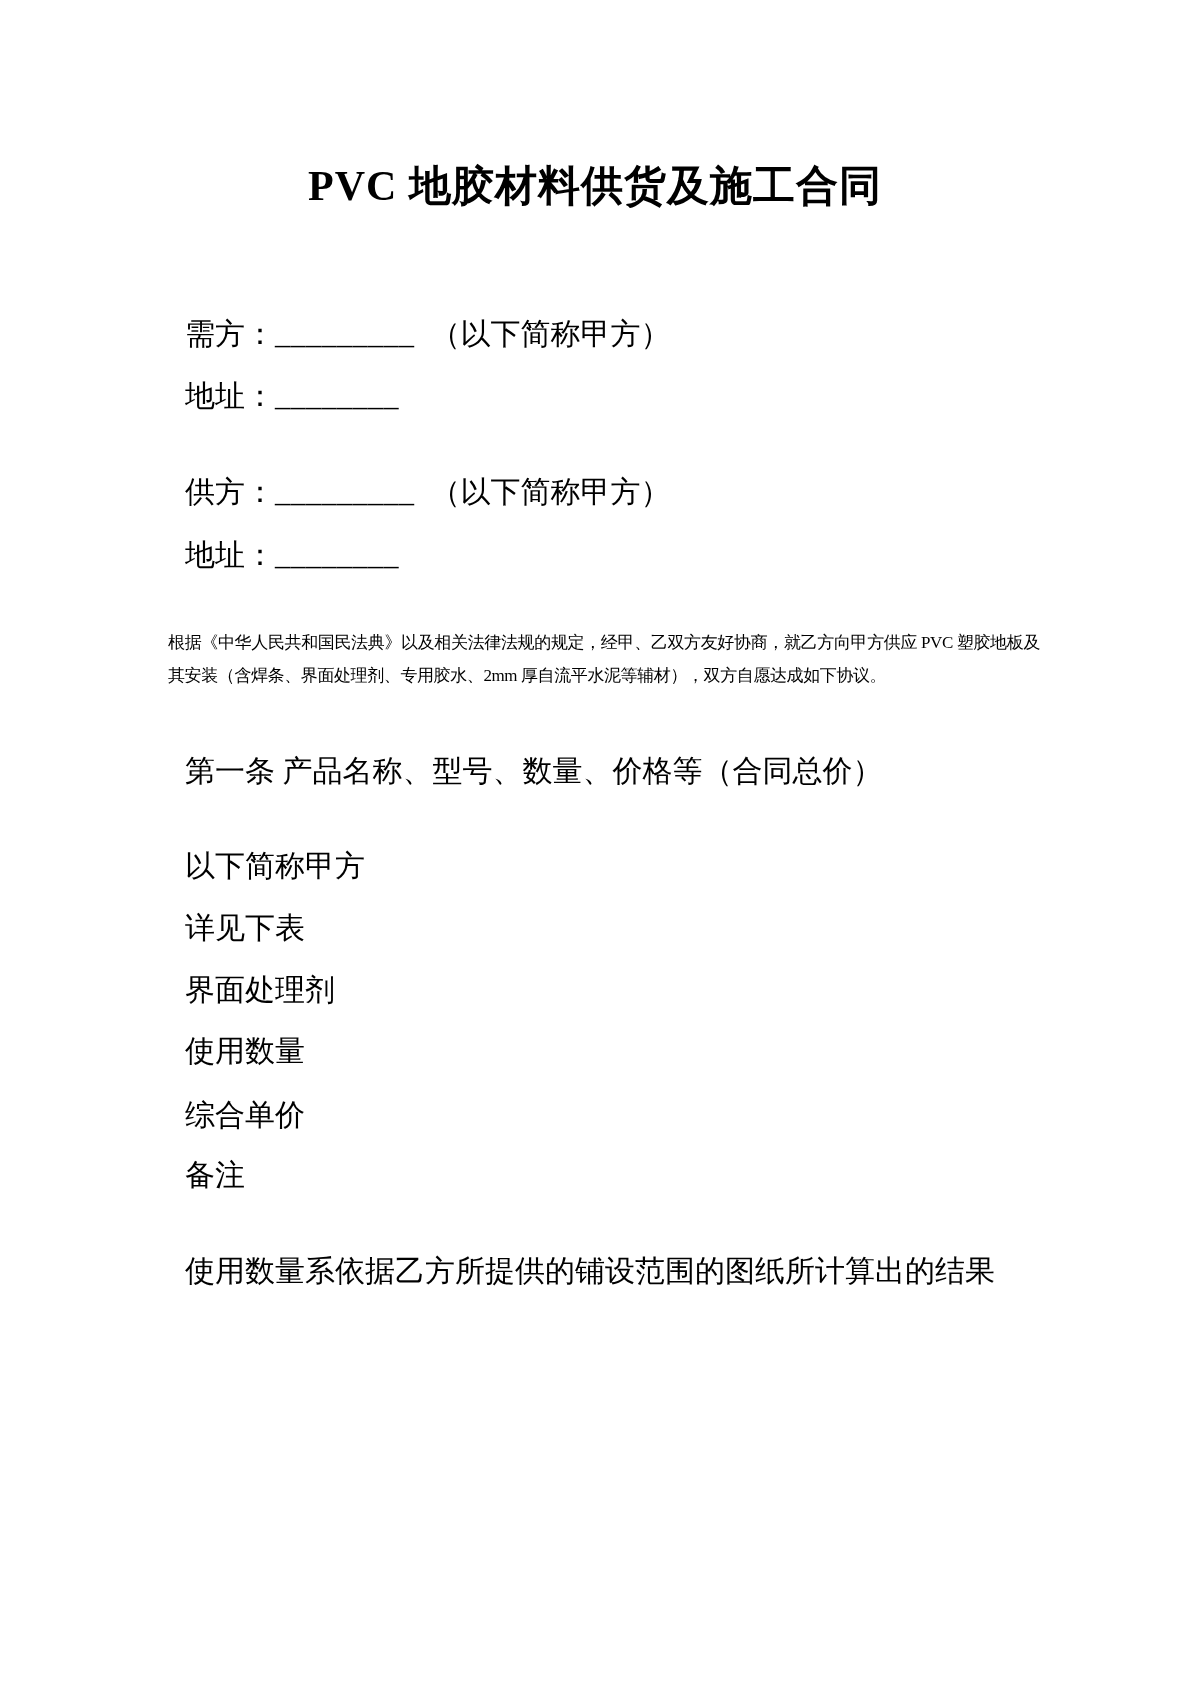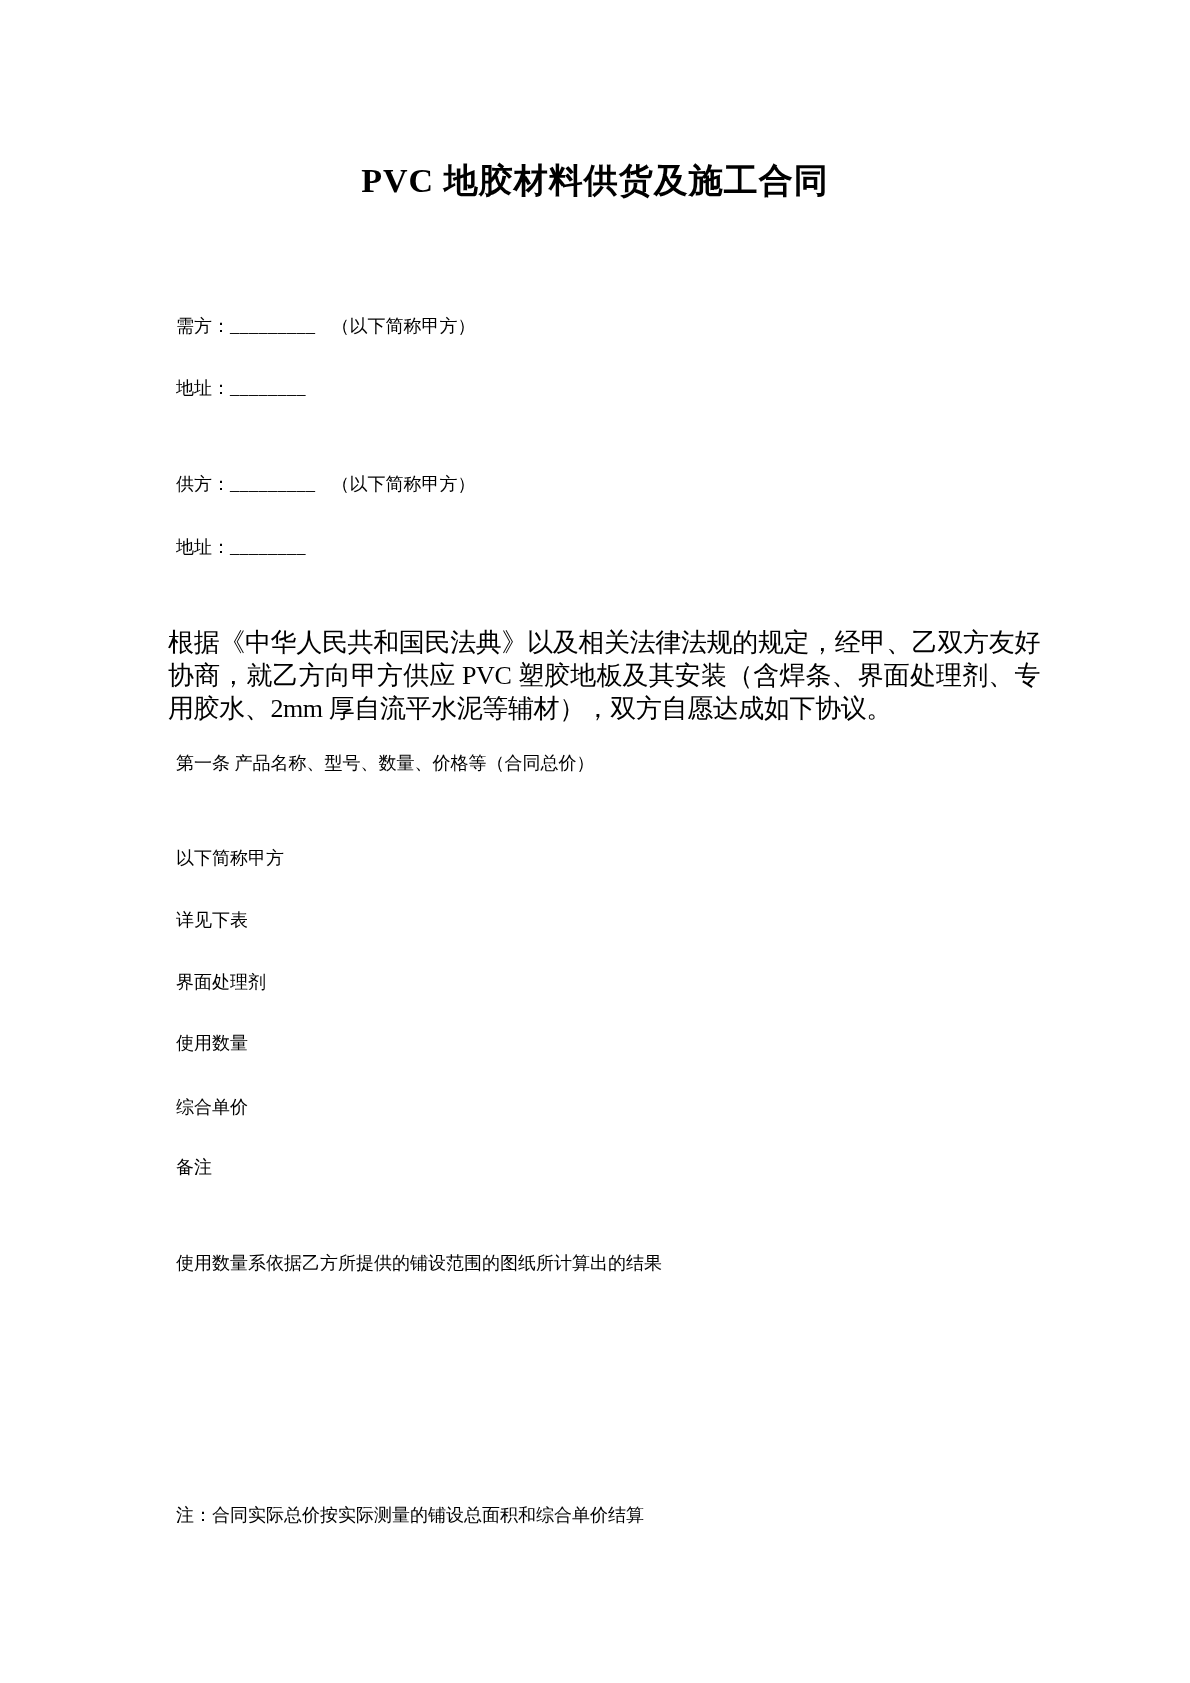--- a/index.html
+++ b/index.html
@@ -16,43 +16,43 @@
     color: #000000;
     font-family: "Liberation Serif", "DejaVu Serif", serif;
     overflow: hidden;
   }
   .doc-title {
     position: absolute;
     top: 158px;
     left: 0;
     width: 100%;
     text-align: center;
-    font-size: 34px;
+    font-size: 42px;
     font-weight: bold;
     letter-spacing: 1px;
     white-space: nowrap;
   }
   .line {
     position: absolute;
-    left: 176px;
-    font-size: 18px;
+    left: 185px;
+    font-size: 30px;
     line-height: 1.25;
     white-space: nowrap;
   }
   .blank {
     letter-spacing: 0.5px;
   }
   .alias {
     margin-left: 16px;
   }
   .paragraph {
     position: absolute;
     left: 168px;
     width: 872px;
-    font-size: 26px;
+    font-size: 17px;
     line-height: 33px;
     letter-spacing: -0.4px;
     text-align: justify;
     text-justify: inter-ideograph;
   }
 </style>
 </head>
 <body>
 
 <div class="page">
@@ -87,15 +87,14 @@
 
   <div class="line" style="top:1032px">使用数量</div>
 
   <div class="line" style="top:1096px">综合单价</div>
 
   <div class="line" style="top:1156px">备注</div>
 
   <div class="line" style="top:1252px">使用数量系依据乙方所提供的铺设范围的图纸所计算出的结果</div>
 
 
-  <div class="line" style="top:1504px">注：合同实际总价按实际测量的铺设总面积和综合单价结算</div>
 
 </div>
 
 </body></html>

